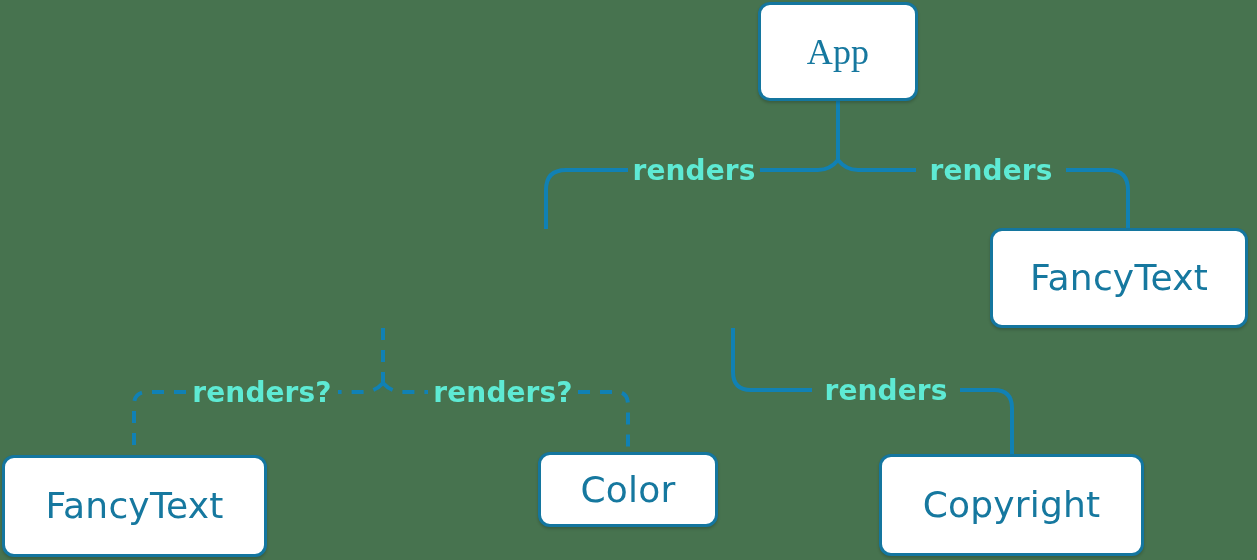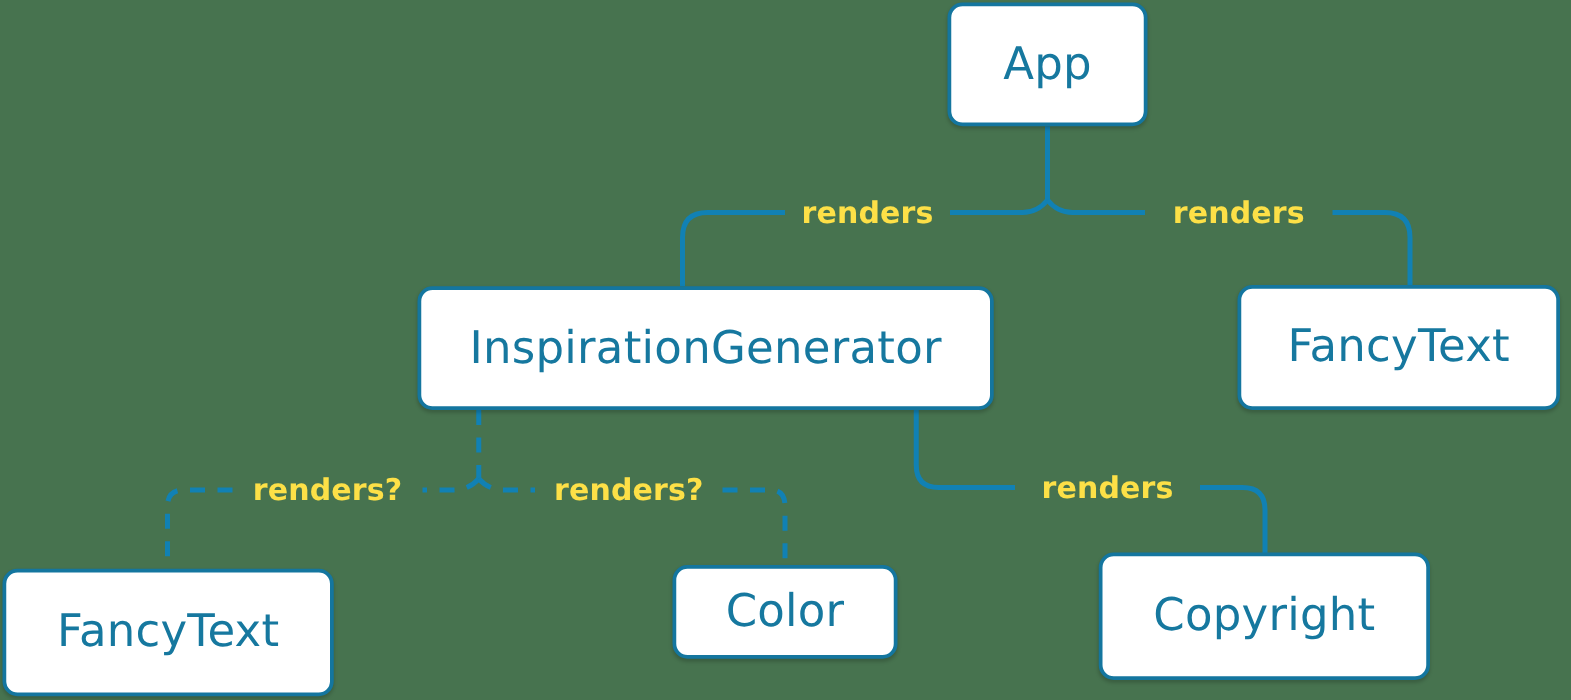--- a/index.html
+++ b/index.html
@@ -39,22 +39,22 @@
   .node-label {
     color: #16789f;
     font-size: 36px;
     font-weight: 400;
     letter-spacing: 0.2px;
     line-height: 1;
     white-space: nowrap;
   }
   .edge-label {
     position: absolute;
-    color: #fde047;
-    font-size: 24px;
+    color: #5eead4;
+    font-size: 28px;
     font-weight: 600;
     white-space: nowrap;
     transform: translate(-50%, -50%);
     letter-spacing: 0.1px;
   }
   .edge-line {
     fill: none;
     stroke: #1181b4;
     stroke-width: 4;
     stroke-linecap: butt;
@@ -78,41 +78,38 @@
 
     <path class="edge-line dashed" d="M 383 328 L 383 383"></path>
 
     <path class="edge-line dashed" d="M 383 383 Q 375 392 363 392 L 338 392 M 186 392 L 147 392 Q 134 392 134 405 L 134 455"></path>
 
     <path class="edge-line dashed" d="M 383 383 Q 391 392 403 392 L 428 392 M 578 392 L 617 392 Q 628 392 628 405 L 628 452"></path>
 
     <path class="edge-line" d="M 733 328 L 733 372 Q 733 390 751 390 L 812 390 M 960 390 L 994 390 Q 1012 390 1012 408 L 1012 454"></path>
   </svg>
 
-  <div class="node" style="left:758px; top:2px; width:160px; height:99px;">
+  <div class="node" style="left:758px; top:2px; width:160px; height:99px;font-family:Liberation Serif, serif;">
     <span class="node-label">App</span>
   </div>
 
-  <div class="node" style="left:334px; top:229px; width:461px; height:99px;">
-    <span class="node-label">InspirationGenerator</span>
-  </div>
 
   <div class="node" style="left:990px; top:228px; width:258px; height:100px;">
     <span class="node-label">FancyText</span>
   </div>
 
   <div class="node" style="left:2px; top:455px; width:265px; height:102px;">
     <span class="node-label">FancyText</span>
   </div>
 
   <div class="node" style="left:538px; top:452px; width:180px; height:75px;">
     <span class="node-label">Color</span>
   </div>
 
-  <div class="node" style="left:879px; top:442px; width:265px; height:102px;">
+  <div class="node" style="left:879px; top:454px; width:265px; height:102px;">
     <span class="node-label">Copyright</span>
   </div>
 
   <div class="edge-label" style="left:694px; top:170px;">renders</div>
   <div class="edge-label" style="left:991px; top:170px;">renders</div>
   <div class="edge-label" style="left:262px; top:392px;">renders?</div>
   <div class="edge-label" style="left:503px; top:392px;">renders?</div>
   <div class="edge-label" style="left:886px; top:390px;">renders</div>
 
 </div>

